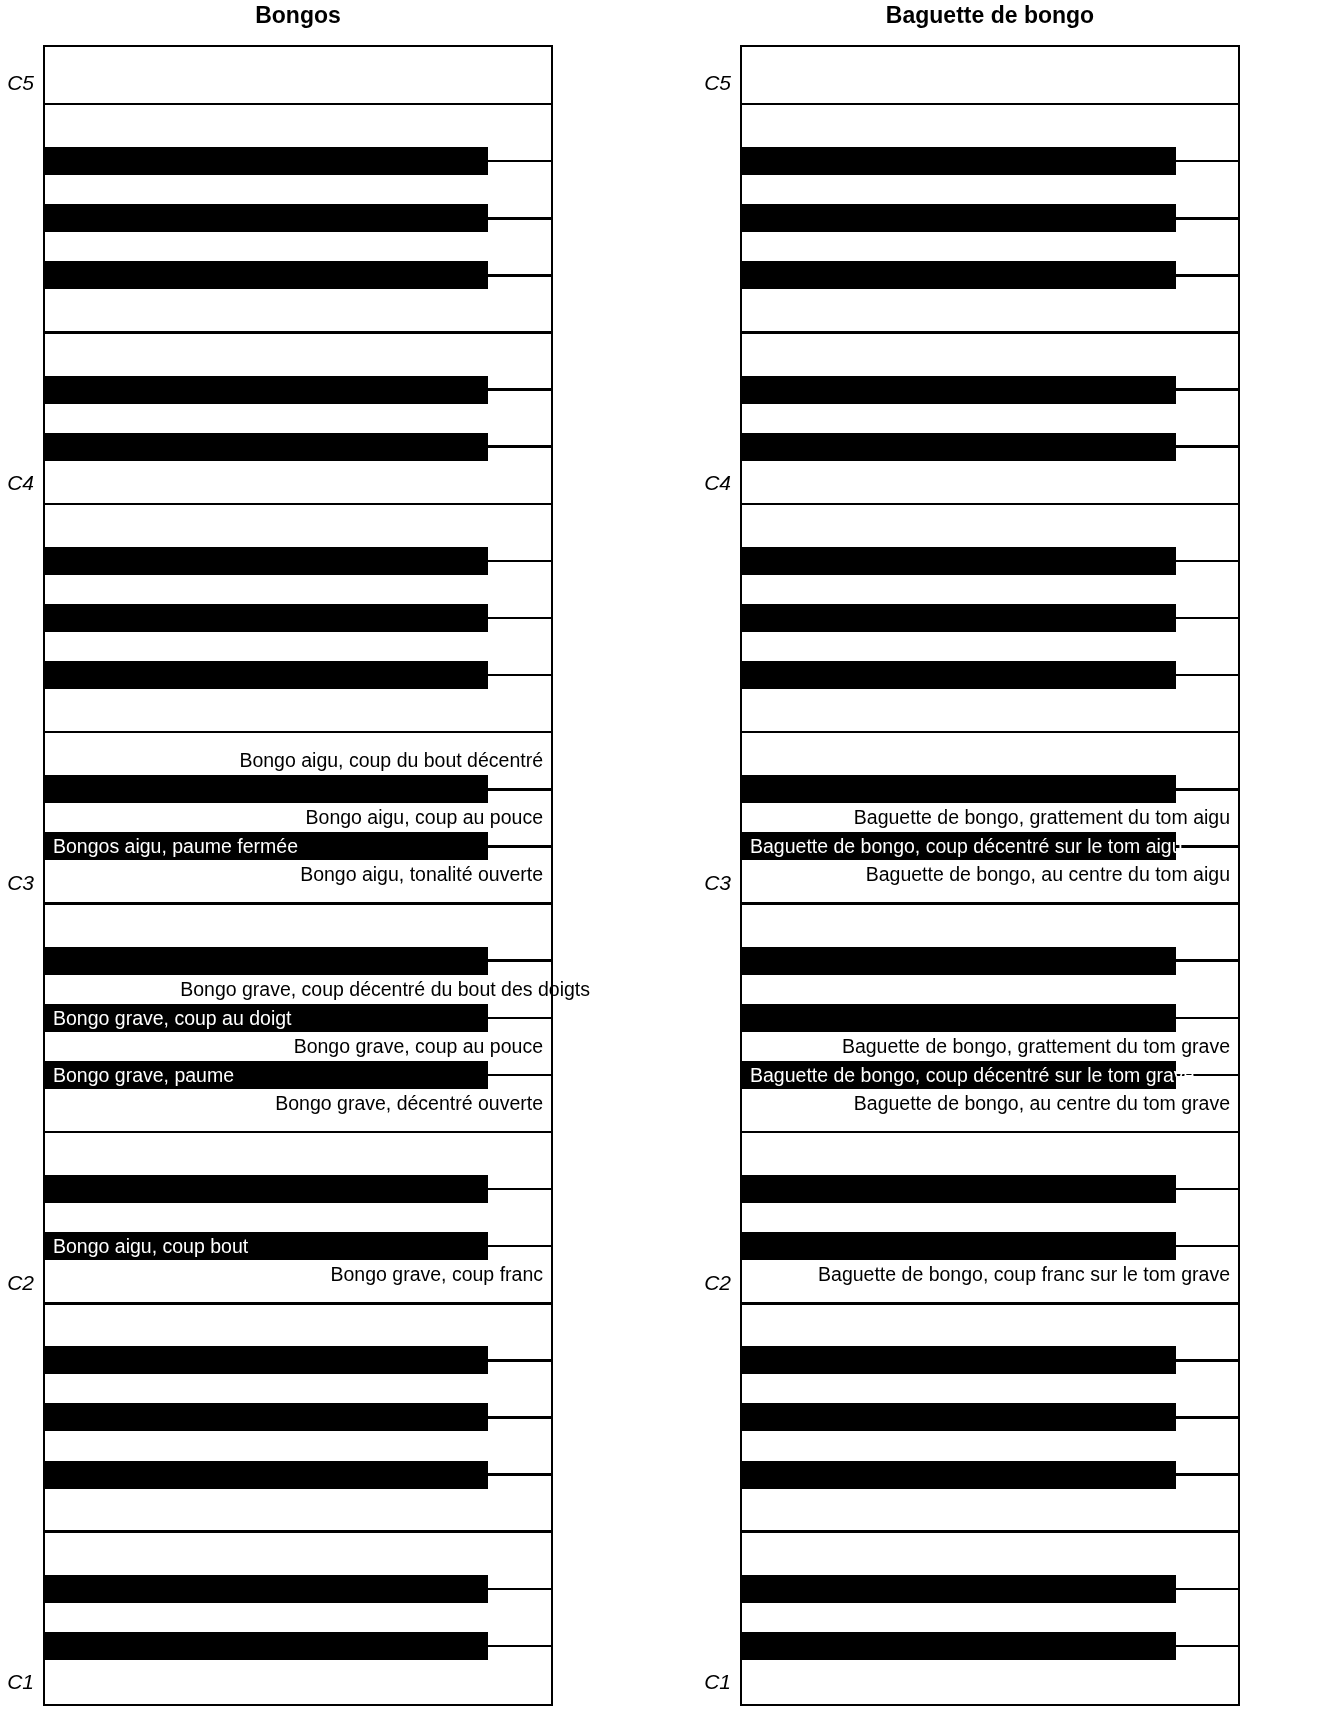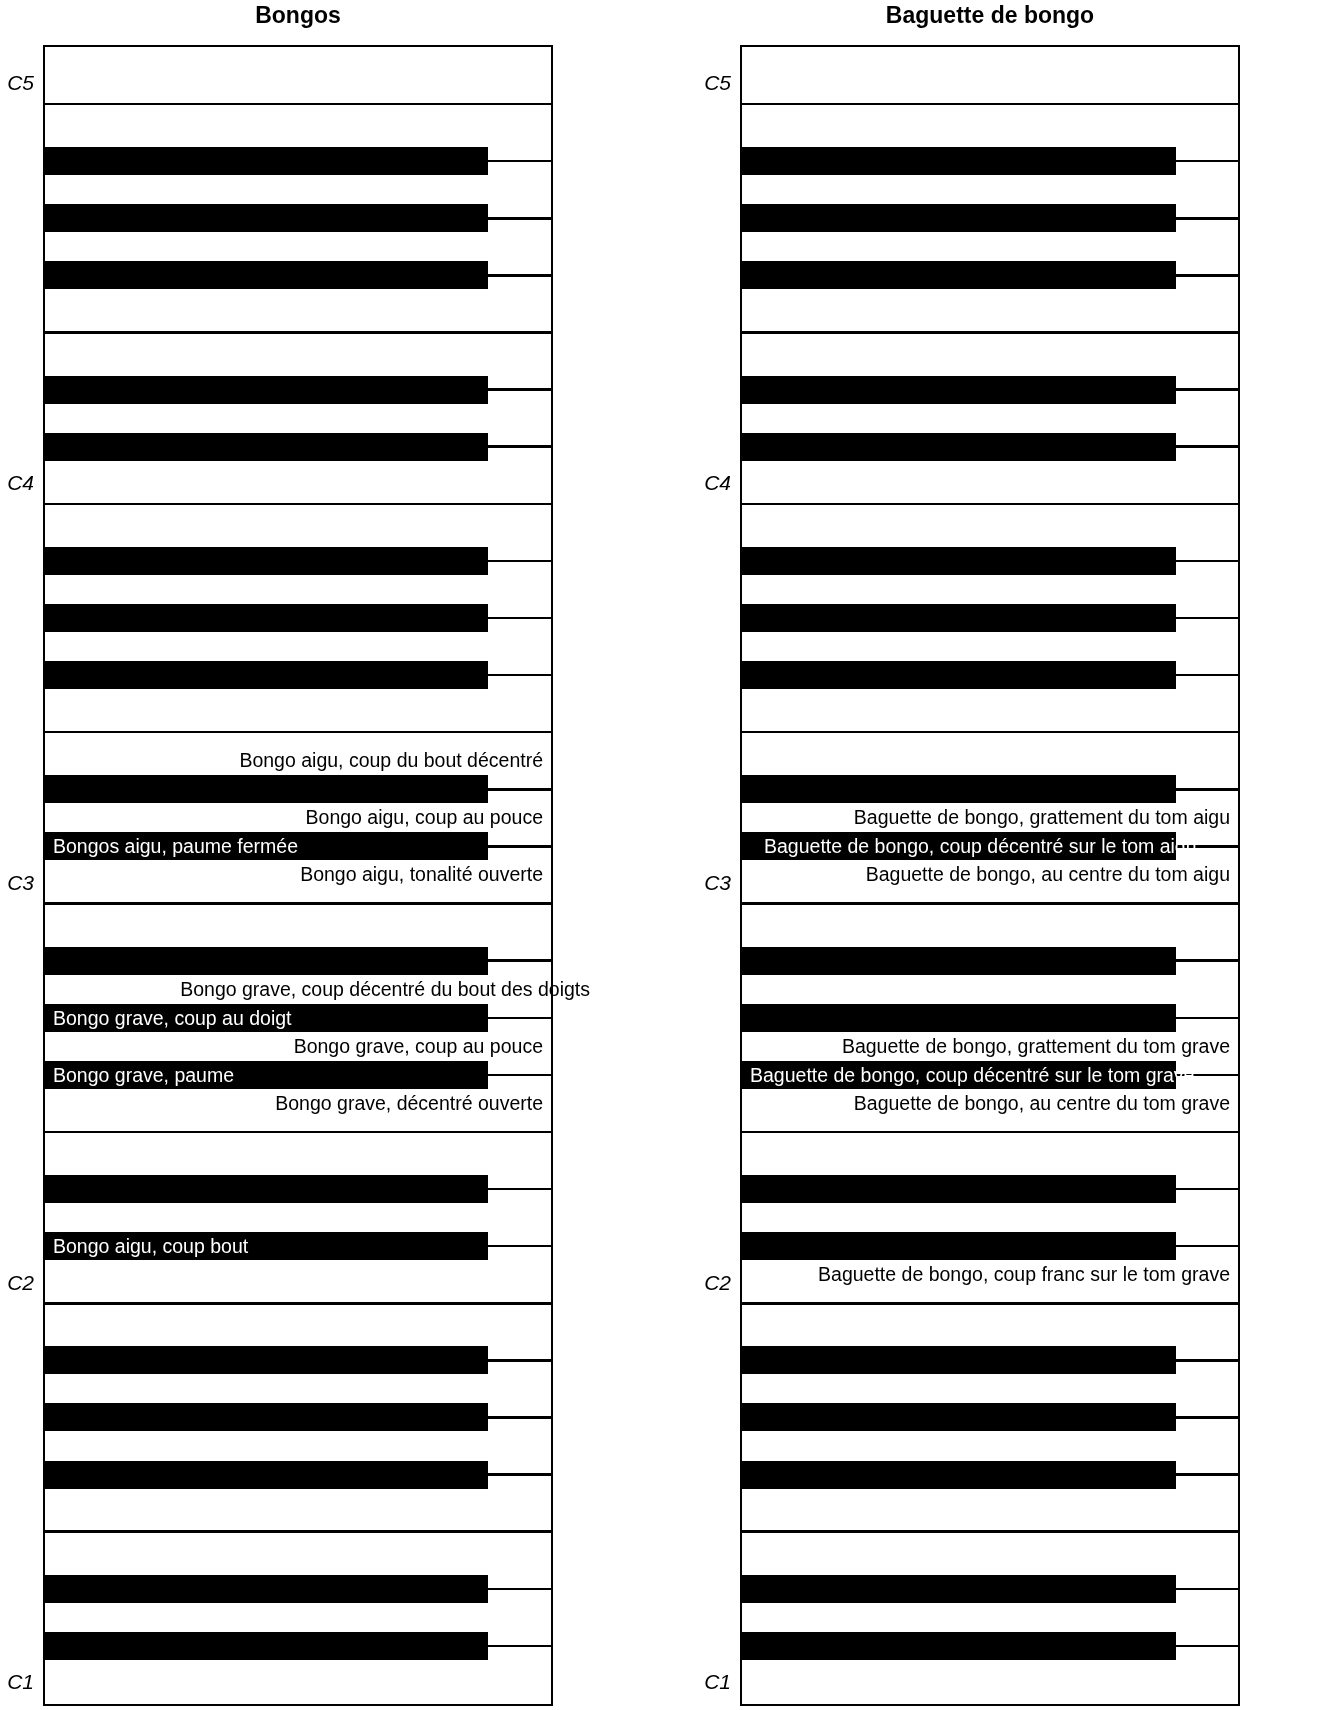--- a/index.html
+++ b/index.html
@@ -137,20 +137,21 @@
         <div class="white-key" style="top: 856.552px; height: 57.1034px;"></div>
         <div class="white-key" style="top: 913.655px; height: 57.1034px;"></div>
         <div class="wlabel" style="top: 913.655px; height: 57.1034px; line-height: 57.1034px; margin-left: 47px;">Bongo grave, coup décentré du bout des doigts</div>
         <div class="white-key" style="top: 970.759px; height: 57.1034px;"></div>
         <div class="wlabel" style="top: 970.759px; height: 57.1034px; line-height: 57.1034px;">Bongo grave, coup au pouce</div>
         <div class="white-key" style="top: 1027.86px; height: 57.1034px;"></div>
         <div class="wlabel" style="top: 1027.86px; height: 57.1034px; line-height: 57.1034px;">Bongo grave, décentré ouverte</div>
         <div class="white-key" style="top: 1084.97px; height: 57.1034px;"></div>
         <div class="white-key" style="top: 1142.07px; height: 57.1034px;"></div>
         <div class="white-key" style="top: 1199.17px; height: 57.1034px;"></div>
+        <div class="wlabel" style="top: 1199.17px; height: 57.1034px; line-height: 57.1034px;">Bongo grave, coup franc</div>
         <div class="white-key" style="top: 1256.28px; height: 57.1034px;"></div>
         <div class="white-key" style="top: 1313.38px; height: 57.1034px;"></div>
         <div class="white-key" style="top: 1370.48px; height: 57.1034px;"></div>
         <div class="white-key" style="top: 1427.59px; height: 57.1034px;"></div>
         <div class="white-key" style="top: 1484.69px; height: 57.1034px;"></div>
         <div class="white-key" style="top: 1541.79px; height: 57.1034px;"></div>
         <div class="white-key" style="top: 1598.9px; height: 57.1034px;"></div>
         <div class="kb-line" style="top: 55.8534px;"></div>
         <div class="kb-line" style="top: 112.957px;"></div>
         <div class="black-key" style="top: 100.207px;"></div>
@@ -266,21 +267,21 @@
         <div class="black-key" style="top: 499.931px;"></div>
         <div class="kb-line" style="top: 569.784px;"></div>
         <div class="black-key" style="top: 557.034px;"></div>
         <div class="kb-line" style="top: 626.888px;"></div>
         <div class="black-key" style="top: 614.138px;"></div>
         <div class="kb-line" style="top: 683.991px;"></div>
         <div class="kb-line" style="top: 741.095px;"></div>
         <div class="black-key" style="top: 728.345px;"></div>
         <div class="kb-line" style="top: 798.198px;"></div>
         <div class="black-key" style="top: 785.448px;"></div>
-        <div class="blabel" style="top: 785.448px; margin-left: 14px;">Baguette de bongo, coup décentré sur le tom aigu</div>
+        <div class="blabel" style="top: 785.448px;">Baguette de bongo, coup décentré sur le tom aigu</div>
         <div class="kb-line" style="top: 855.302px;"></div>
         <div class="kb-line" style="top: 912.405px;"></div>
         <div class="black-key" style="top: 899.655px;"></div>
         <div class="kb-line" style="top: 969.509px;"></div>
         <div class="black-key" style="top: 956.759px;"></div>
         <div class="kb-line" style="top: 1026.61px;"></div>
         <div class="black-key" style="top: 1013.86px;"></div>
         <div class="blabel" style="top: 1013.86px;">Baguette de bongo, coup décentré sur le tom grave</div>
         <div class="kb-line" style="top: 1083.72px;"></div>
         <div class="kb-line" style="top: 1140.82px;"></div>

